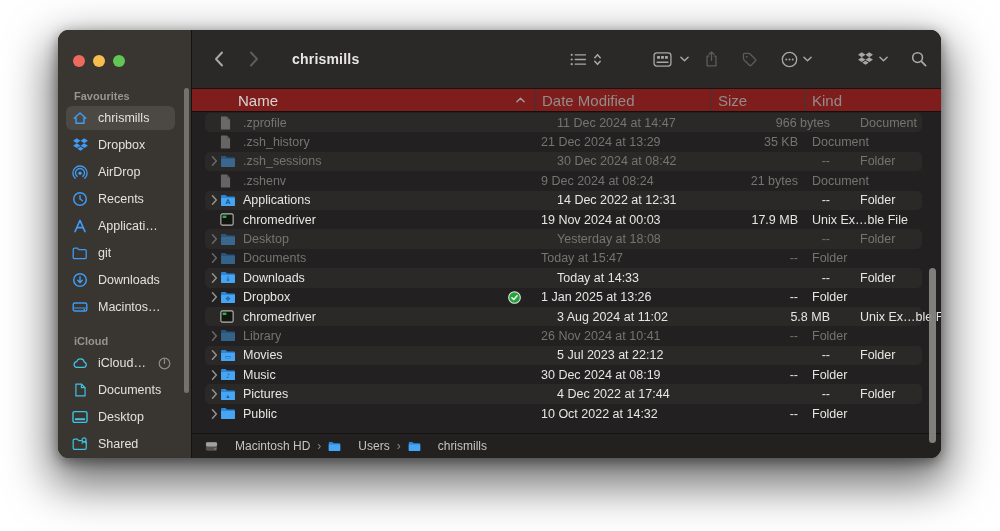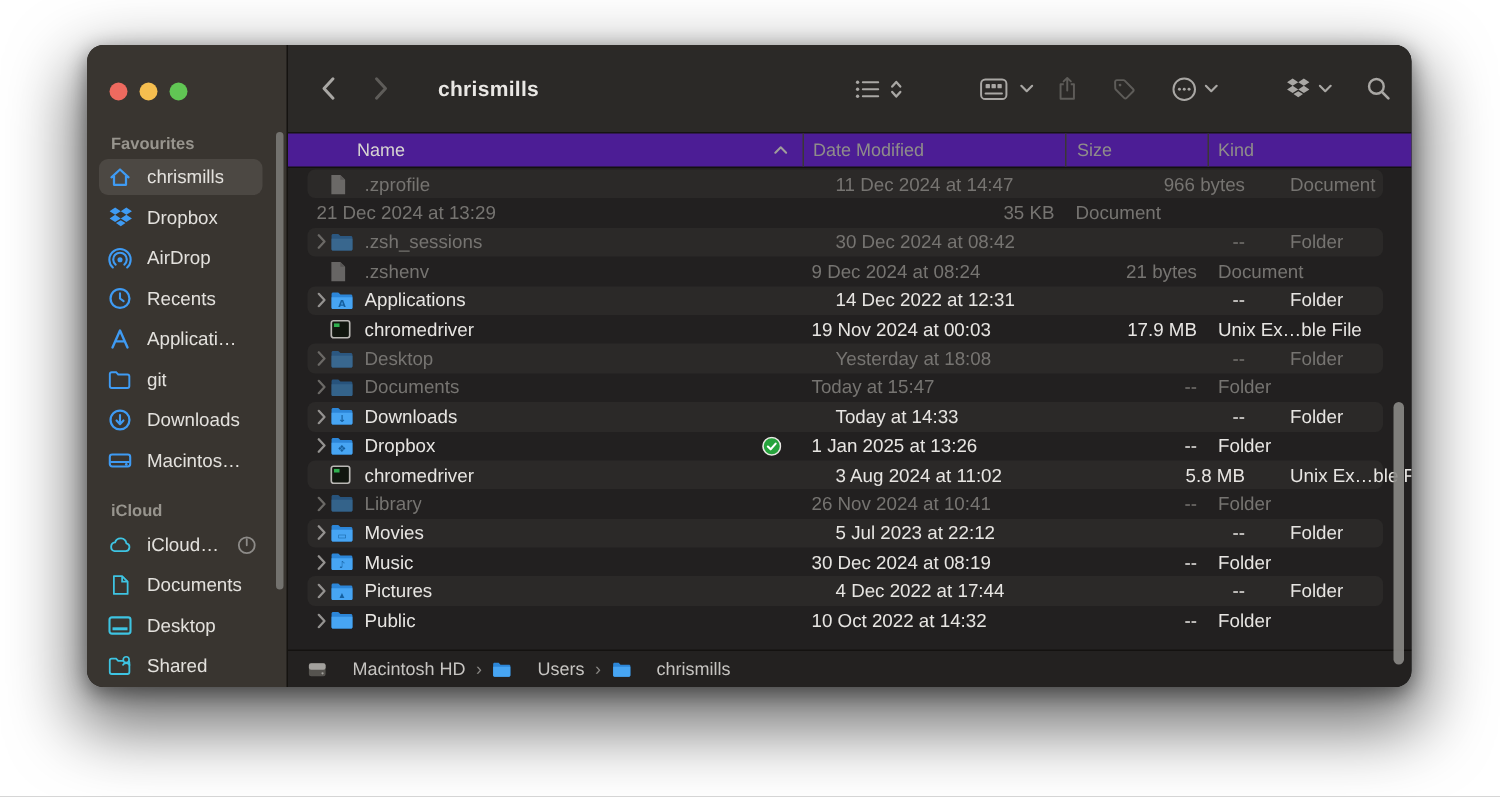--- a/index.html
+++ b/index.html
@@ -31,22 +31,22 @@
     border-radius:3px; background:#7E7C79; opacity:.85; }
 
   
   .main { position:absolute; left:134px; top:0; right:0; bottom:0; background:#222020; }
   .toolbar { position:relative; height:58px; background:#2B2927; }
   .tb { position:absolute; display:flex; align-items:center; justify-content:center; color:#A9A7A4; }
   .tb.dim { color:#5E5C59; }
   .win-title { position:absolute; left:100px; top:0; height:58px; display:flex; align-items:center;
     color:#E9E7E4; font-size:14px; font-weight:bold; letter-spacing:.2px; }
 
-  .list-header { position:relative; height:24px; background:#4c1d95; border-top:1px solid #161412; border-bottom:1px solid #131110;
-    display:grid; grid-template-columns:343px 175px 95px 1fr; font-size:12px; color:#8F8D8A;text-align:right; }
+  .list-header { position:relative; height:24px; background:#7f1d1d; border-top:1px solid #161412; border-bottom:1px solid #131110;
+    display:grid; grid-template-columns:343px 175px 95px 1fr; font-size:15px; color:#8F8D8A;text-align:right; }
   .hc { display:flex; align-items:center; }
   .hc.name { padding-left:46px; color:#D6D4D1; justify-content:space-between; padding-right:10px; }
   .hc.bordered { border-left:1px solid #3A3835; padding-left:6px; }
   .hc .sortglyph { color:#A09E9B; }
   .hc.size-h { padding-left:7px; }
 
   .list-body { position:relative; height:321px; background:#222020; padding-top:1px; overflow:hidden; }
   .row { height:19.4px; margin:0 19px 0 13px; border-radius:5px;
     display:grid; grid-template-columns:330px 175px 95px 1fr; align-items:center;
     font-size:12.5px; color:#E7E5E2; }
@@ -203,20 +203,30 @@
                   <path d="M7.5 .5 V4 H11 Z" fill="#8B8987"></path>
                 </svg>
               </span>
               <span class="nlabel">.zprofile</span>
             </div>
             <div class="cell-date">11 Dec 2024 at 14:47</div>
             <div class="cell-size">966 bytes</div>
             <div class="cell-kind">Document</div>
           </div>
           <div class="row dim">
+            <div class="cell-name">
+              <span class="disclosure"></span>
+              <span class="ric">
+                <svg viewBox="0 0 12 15" width="11" height="14">
+                  <path d="M1 .5 h6.5 L11 4 v10.5 H1 Z" fill="#ABA9A7"></path>
+                  <path d="M7.5 .5 V4 H11 Z" fill="#8B8987"></path>
+                </svg>
+              </span>
+              <span class="nlabel">.zsh_history</span>
+            </div>
             <div class="cell-date">21 Dec 2024 at 13:29</div>
             <div class="cell-size">35 KB</div>
             <div class="cell-kind">Document</div>
           </div>
           <div class="row stripe dim">
             <div class="cell-name">
               <span class="disclosure">
                 <svg viewBox="0 0 8 12" width="7" height="10">
                   <path d="M1.6 1 L6.2 6 L1.6 11" fill="none" stroke="currentColor" stroke-width="1.8" stroke-linecap="round" stroke-linejoin="round"></path>
                 </svg>

